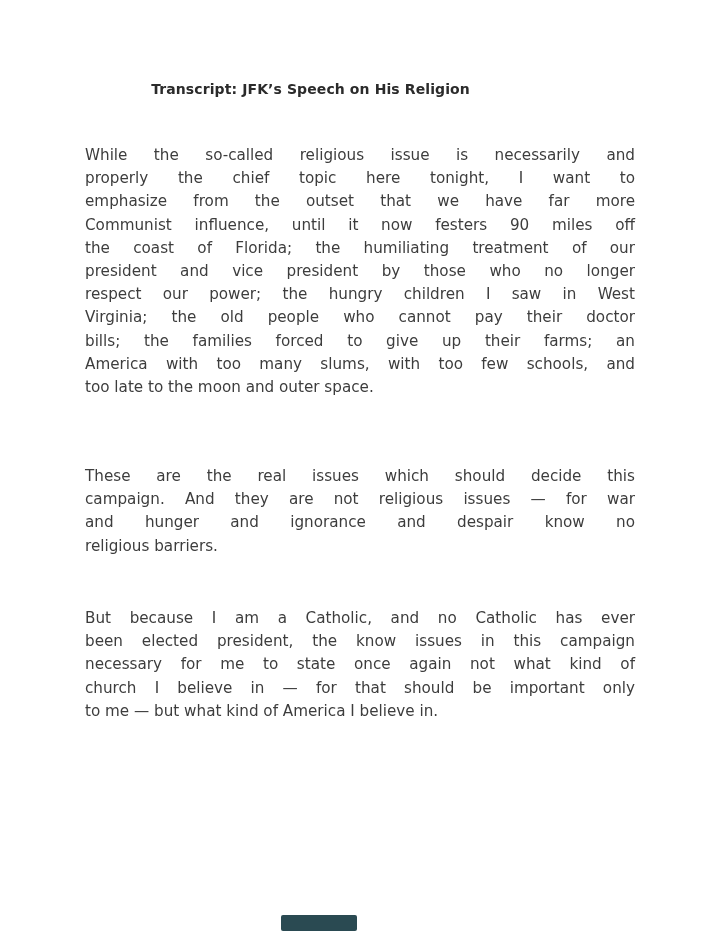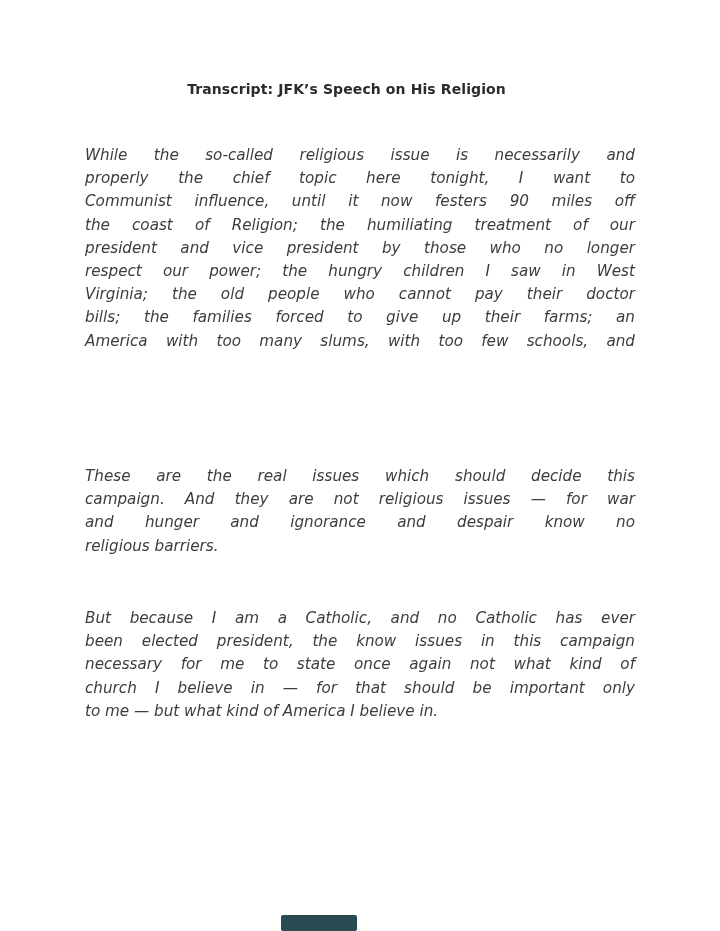--- a/index.html
+++ b/index.html
@@ -22,37 +22,35 @@
   }
   .title{
     position:absolute;
     left:0;top:81px;width:621px;
     margin:0;
     text-align:center;
     font-size:14px;
     font-weight:bold;
     letter-spacing:0.1px;
     color:var(--title-text);
-    padding-left:36px;
   }
   .paragraph{
     position:absolute;
     left:85px;width:550px;
     font-size:15.2px;
     line-height:23.2px;
     color:var(--body-text);
   }
   .p1{top:144px;}
   .p2{top:465px;}
   .p3{top:607px;}
   .line{
     text-align:justify;
     text-align-last:justify;
     white-space:normal;
-    font-style:italic;
   }
   .line.last{
     text-align-last:left;
   }
   .bottom-bar{
     position:absolute;
     left:281px;top:915px;
     width:76px;height:16px;
     border-radius:2px;
     background:var(--bottom-bar);
@@ -61,27 +59,29 @@
 </head>
 <body>
 
 <div class="page">
 
   <h1 class="title">Transcript: JFK’s Speech on His Religion</h1>
 
   <div class="paragraph p1">
       <div class="line">While the so-called religious issue is necessarily and</div>
       <div class="line">properly the chief topic here tonight, I want to</div>
+      <div class="line">emphasize from the outset that we have far more</div>
       <div class="line">Communist influence, until it now festers 90 miles off</div>
-      <div class="line">the coast of Religion; the humiliating treatment of our</div>
+      <div class="line">the coast of Florida; the humiliating treatment of our</div>
       <div class="line">president and vice president by those who no longer</div>
       <div class="line">respect our power; the hungry children I saw in West</div>
       <div class="line">Virginia; the old people who cannot pay their doctor</div>
       <div class="line">bills; the families forced to give up their farms; an</div>
       <div class="line">America with too many slums, with too few schools, and</div>
+      <div class="line last">too late to the moon and outer space.</div>
     </div>
 
   <div class="paragraph p2">
       <div class="line">These are the real issues which should decide this</div>
       <div class="line">campaign. And they are not religious issues — for war</div>
       <div class="line">and hunger and ignorance and despair know no</div>
       <div class="line last">religious barriers.</div>
     </div>
 
   <div class="paragraph p3">

